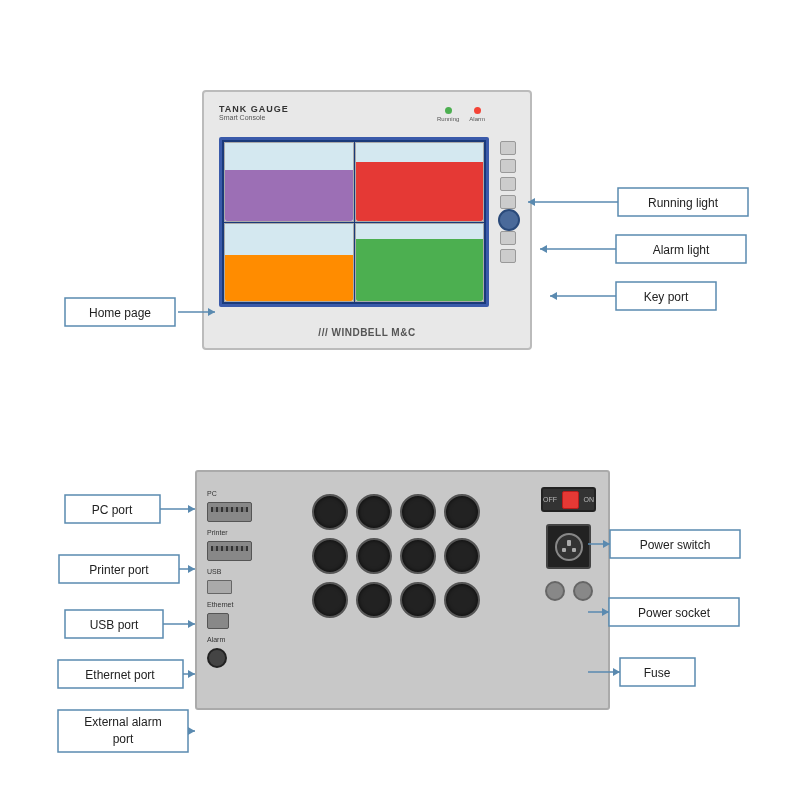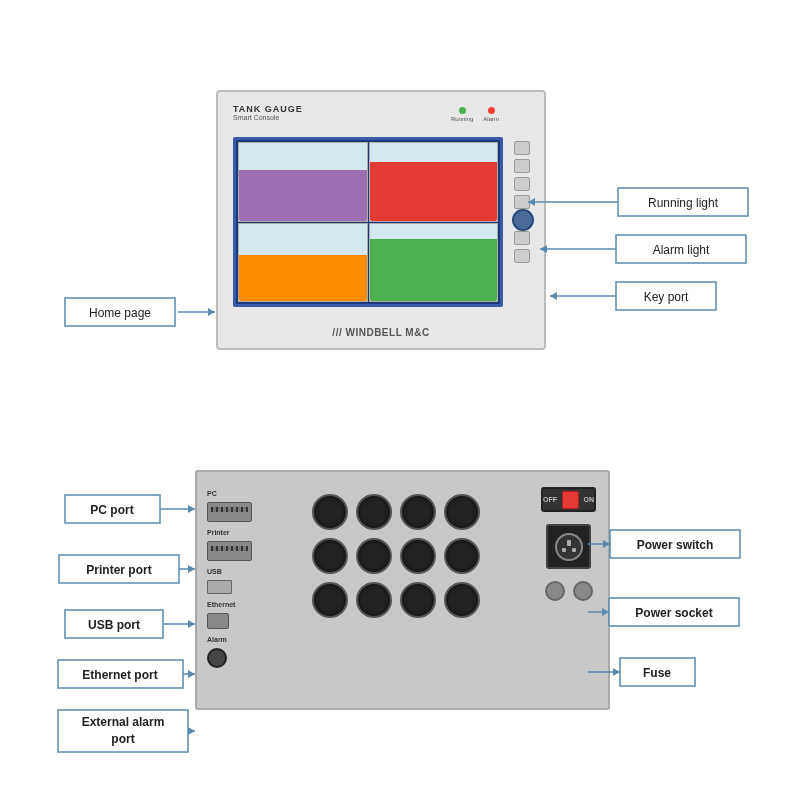--- a/index.html
+++ b/index.html
@@ -23,21 +23,21 @@
     .top-section {
       position: absolute;
       top: 60px;
       left: 0;
       width: 800px;
       height: 340px;
     }
 
     .console-box {
       position: absolute;
-      left: 216px;
+      left: 202px;
       top: 30px;
       width: 330px;
       height: 260px;
       background: #e8e8e8;
       border: 2px solid #bbb;
       border-radius: 4px;
     }
 
     .console-header {
       position: absolute;
@@ -173,21 +173,20 @@
       font-weight: bold;
     }
 
     
     .bottom-section {
       position: absolute;
       top: 440px;
       left: 0;
       width: 800px;
       height: 360px;
-      font-weight: bold;
     }
 
     .panel-box {
       position: absolute;
       left: 195px;
       top: 30px;
       width: 415px;
       height: 240px;
       background: #c8c8c8;
       border: 2px solid #aaa;

